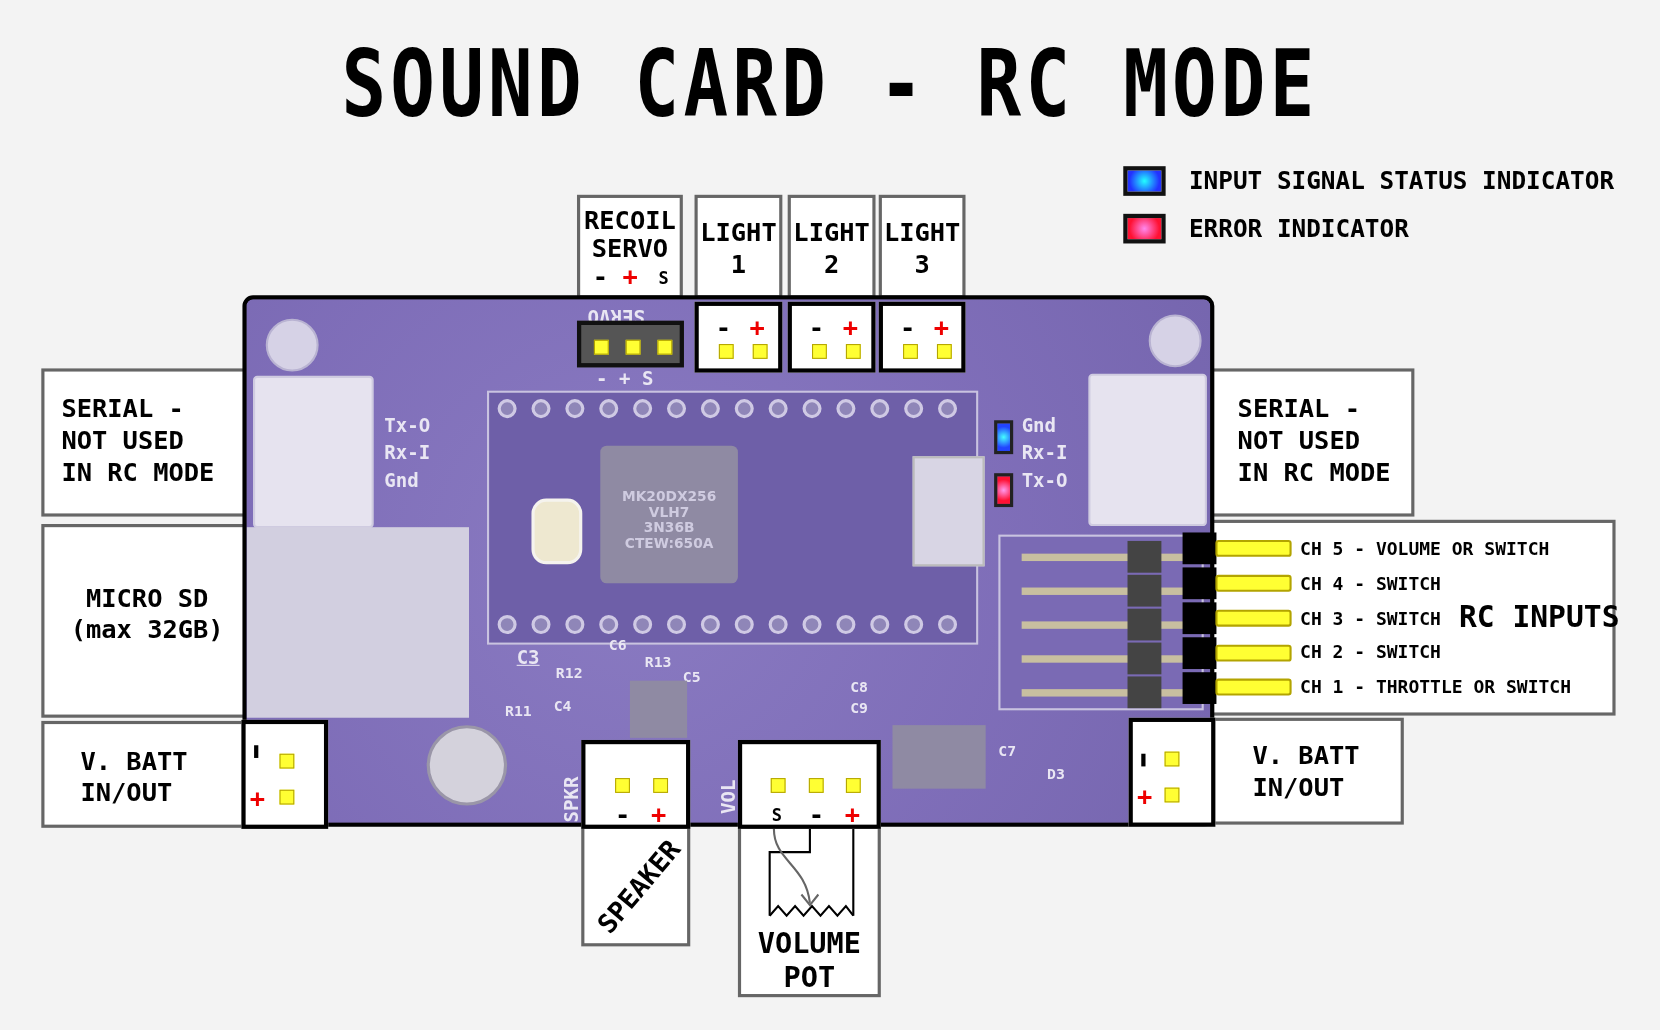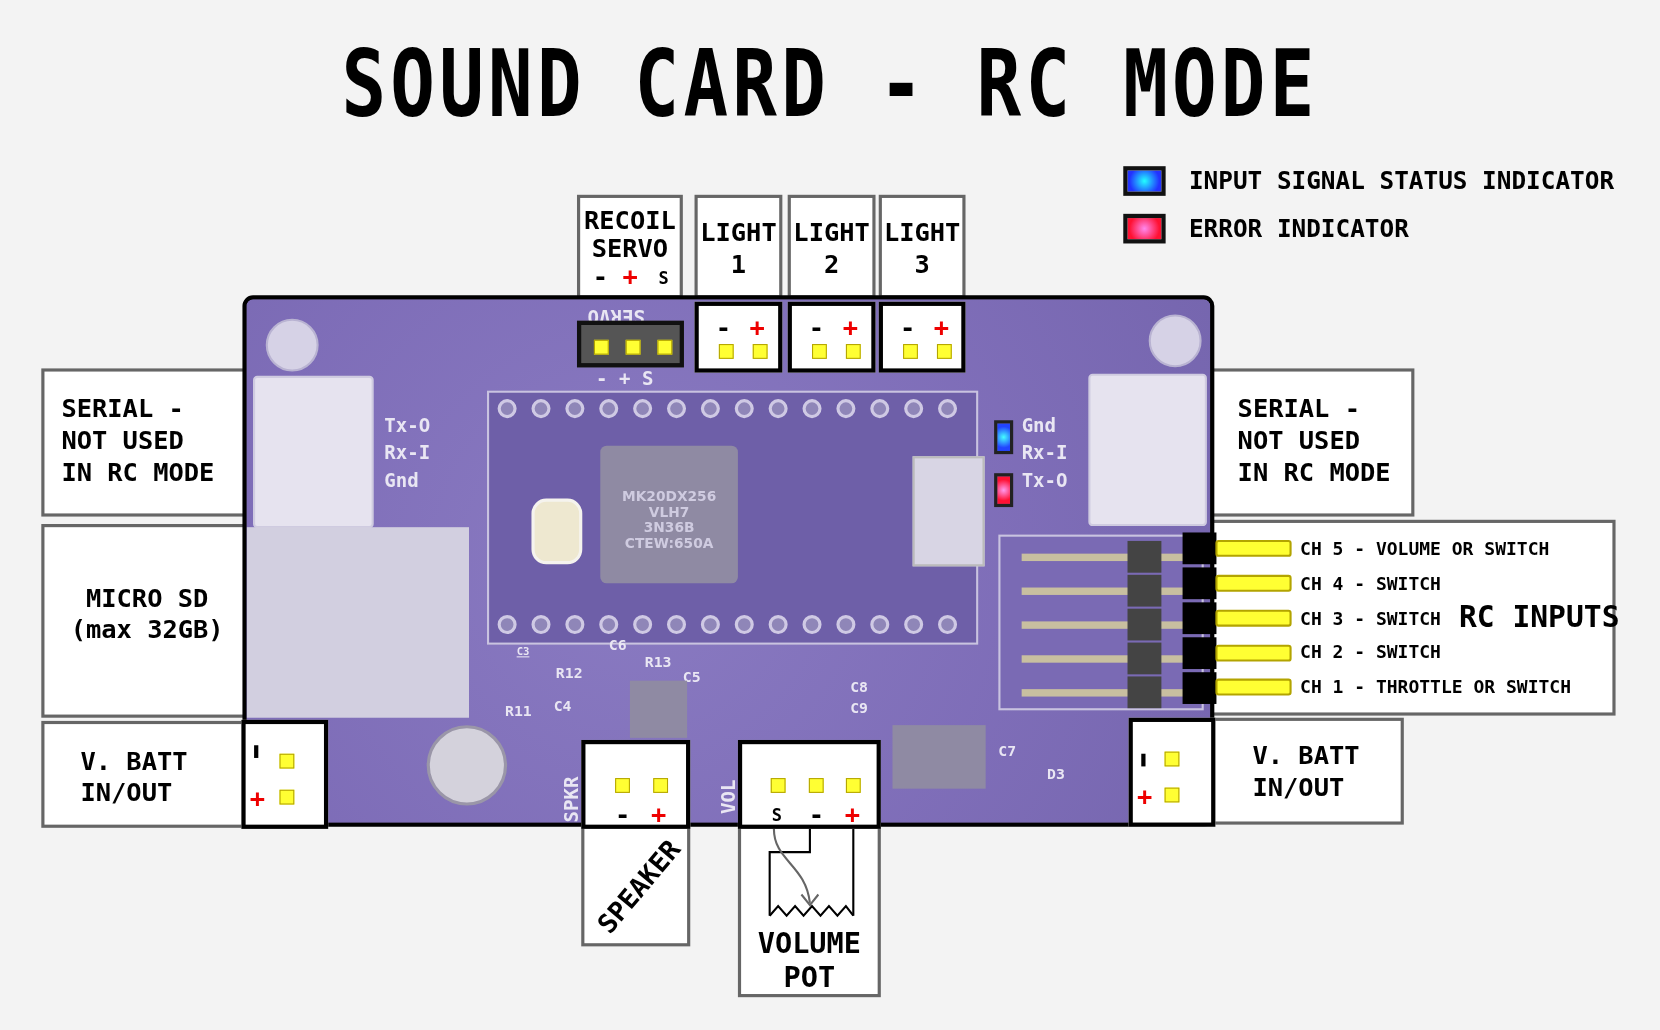--- a/index.html
+++ b/index.html
@@ -219,21 +219,21 @@
         <div>5-14v</div>
     </div>
     <div style="position:absolute;left:170px;top:402px;width:70px;height:70px;border-radius:50%;background:#d4d2dc;border:3px solid #9a96a8;"></div>
     <div class="pcb-text" style="left:296px;top:494px;transform:rotate(-90deg);transform-origin:left top;">SPKR</div>
     <div class="pcb-text" style="left:444px;top:486px;transform:rotate(-90deg);transform-origin:left top;">VOL</div>
     <div style="position:absolute;left:610px;top:402px;width:88px;height:60px;background:#8f8aa3;"></div>
     <div class="pcb-text" style="left:570px;top:358px;font-size:14px;">C8</div>
     <div class="pcb-text" style="left:570px;top:378px;font-size:14px;">C9</div>
     <div class="pcb-text" style="left:710px;top:418px;font-size:14px;">C7</div>
     <div class="pcb-text" style="left:756px;top:440px;font-size:14px;">D3</div>
-    <div class="pcb-text" style="left:255px;top:327px;font-size:10px;text-decoration:underline;">C3</div>
+    <div class="pcb-text" style="left:255px;top:327px;font-size:18px;text-decoration:underline;">C3</div>
     <div class="pcb-text" style="left:292px;top:344px;font-size:14px;">R12</div>
     <div class="pcb-text" style="left:342px;top:318px;font-size:14px;">C6</div>
     <div class="pcb-text" style="left:376px;top:334px;font-size:14px;">R13</div>
     <div class="pcb-text" style="left:412px;top:348px;font-size:14px;">C5</div>
     <div class="pcb-text" style="left:244px;top:380px;font-size:14px;">R11</div>
     <div class="pcb-text" style="left:290px;top:376px;font-size:14px;">C4</div>
     <div style="position:absolute;left:362px;top:360px;width:54px;height:54px;background:#8f8aa3;"></div>
   </div>
 
   <div class="pin-box" style="left:545px;top:303px;width:101px;height:44px;background:#555;border-color:#111;">

